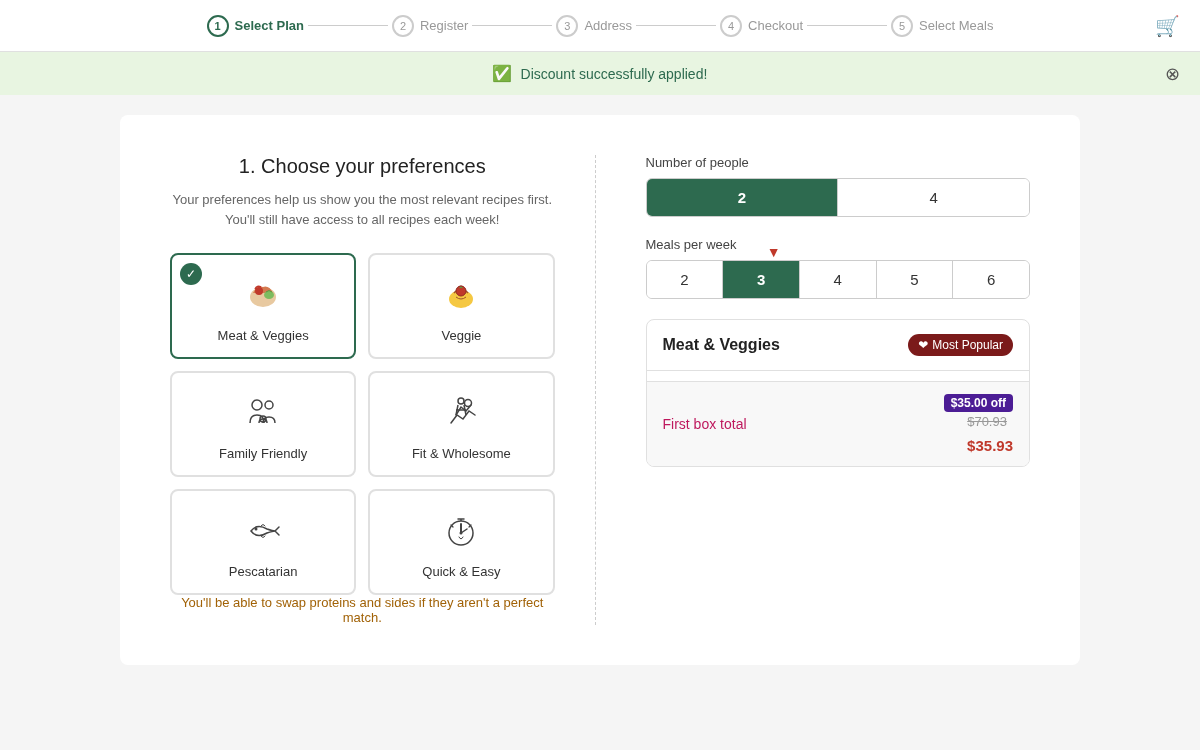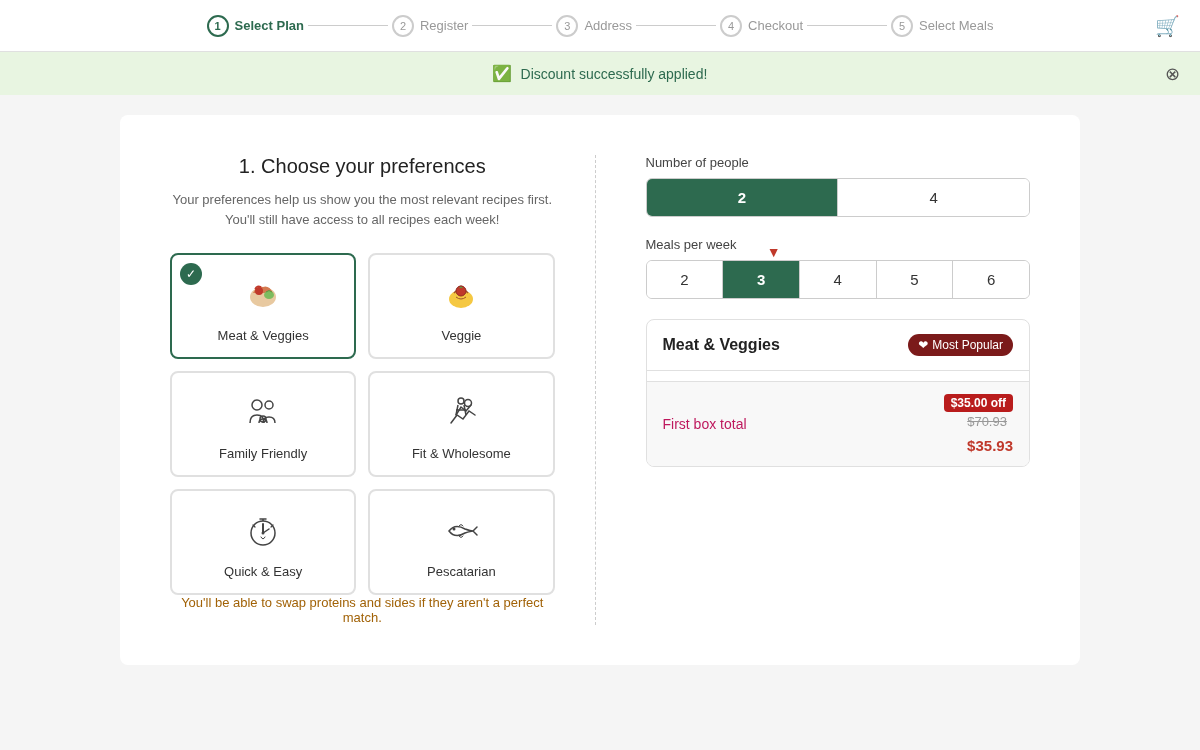--- a/index.html
+++ b/index.html
@@ -280,21 +280,21 @@
       font-size: 14px;
       color: #be185d;
     }
     .first-box-prices {
       display: flex;
       flex-direction: column;
       align-items: flex-end;
       gap: 2px;
     }
     .off-badge {
-      background: #b91c1c;
+      background: #4c1d95;
       color: #fff;
       border-radius: 4px;
       padding: 2px 7px;
       font-size: 12px;
       font-weight: 600;
     }
     .first-box-price-line {
       display: flex;
       gap: 8px;
       align-items: center;
@@ -423,51 +423,51 @@
           <div class="pref-icon">
             <svg width="40" height="40" viewBox="0 0 40 40" fill="none">
               <circle cx="27" cy="10" r="3.5" fill="none" stroke="#444" stroke-width="1.5"></circle>
               <path d="M15 22 L20 14 L25 18 L30 12" fill="none" stroke="#444" stroke-width="1.5" stroke-linecap="round"></path>
               <path d="M10 30 L16 22 L22 26 L28 18 L34 22" fill="none" stroke="#444" stroke-width="1.5" stroke-linecap="round"></path>
               <circle cx="20" cy="8" r="3" fill="none" stroke="#444" stroke-width="1.5"></circle>
               <path d="M17 12 L15 22 M23 12 L25 22 M15 17 L25 17" fill="none" stroke="#444" stroke-width="1.5"></path>
             </svg>
           </div>
           <span class="pref-label">Fit &amp; Wholesome</span>
+        </div>
+
+        <div class="pref-card">
+          <div class="pref-icon">
+            <svg width="40" height="40" viewBox="0 0 40 40" fill="none">
+              <path d="M8 20 Q14 12 24 18 Q30 20 32 20 Q30 20 24 22 Q14 28 8 20Z" fill="none" stroke="#444" stroke-width="1.5"></path>
+              <path d="M32 20 L36 16 M32 20 L36 24" stroke="#444" stroke-width="1.5" stroke-linecap="round"></path>
+              <circle cx="13" cy="18" r="1.5" fill="#444"></circle>
+              <path d="M18 15 Q20 12 22 15 M18 25 Q20 28 22 25" fill="none" stroke="#444" stroke-width="1" stroke-linecap="round"></path>
+            </svg>
+          </div>
+          <span class="pref-label">Pescatarian</span>
         </div>
 
         <div class="pref-card">
           <div class="pref-icon">
             <svg width="40" height="40" viewBox="0 0 40 40" fill="none">
               <circle cx="20" cy="22" r="12" fill="none" stroke="#444" stroke-width="1.5"></circle>
               <path d="M20 22 L20 13" stroke="#444" stroke-width="2" stroke-linecap="round"></path>
               <path d="M20 22 L26 18" stroke="#444" stroke-width="1.5" stroke-linecap="round"></path>
               <circle cx="20" cy="22" r="1.5" fill="#444"></circle>
               <path d="M17 8 L23 8" stroke="#444" stroke-width="1.5" stroke-linecap="round"></path>
               <path d="M20 8 L20 10" stroke="#444" stroke-width="1.5"></path>
               <path d="M10 14 L12 16" stroke="#444" stroke-width="1.2" stroke-linecap="round"></path>
               <path d="M30 14 L28 16" stroke="#444" stroke-width="1.2" stroke-linecap="round"></path>
               <path d="M18 26 Q20 30 22 26" fill="none" stroke="#444" stroke-width="1" stroke-linecap="round"></path>
             </svg>
           </div>
           <span class="pref-label">Quick &amp; Easy</span>
         </div>
 
-        <div class="pref-card">
-          <div class="pref-icon">
-            <svg width="40" height="40" viewBox="0 0 40 40" fill="none">
-              <path d="M8 20 Q14 12 24 18 Q30 20 32 20 Q30 20 24 22 Q14 28 8 20Z" fill="none" stroke="#444" stroke-width="1.5"></path>
-              <path d="M32 20 L36 16 M32 20 L36 24" stroke="#444" stroke-width="1.5" stroke-linecap="round"></path>
-              <circle cx="13" cy="18" r="1.5" fill="#444"></circle>
-              <path d="M18 15 Q20 12 22 15 M18 25 Q20 28 22 25" fill="none" stroke="#444" stroke-width="1" stroke-linecap="round"></path>
-            </svg>
-          </div>
-          <span class="pref-label">Pescatarian</span>
-        </div>
-
       </div>
 
       <p class="swap-note">You'll be able to swap proteins and sides if they aren't a perfect match.</p>
     </div>
 
     <div class="right-col">
 
       <p class="customize-label">Number of people</p>
       <div class="options-row">
         <button class="opt-btn selected">2</button>

